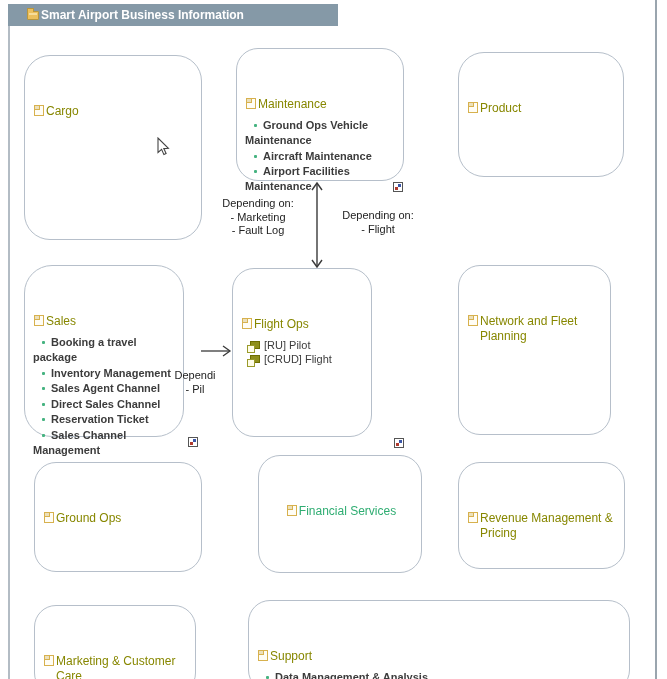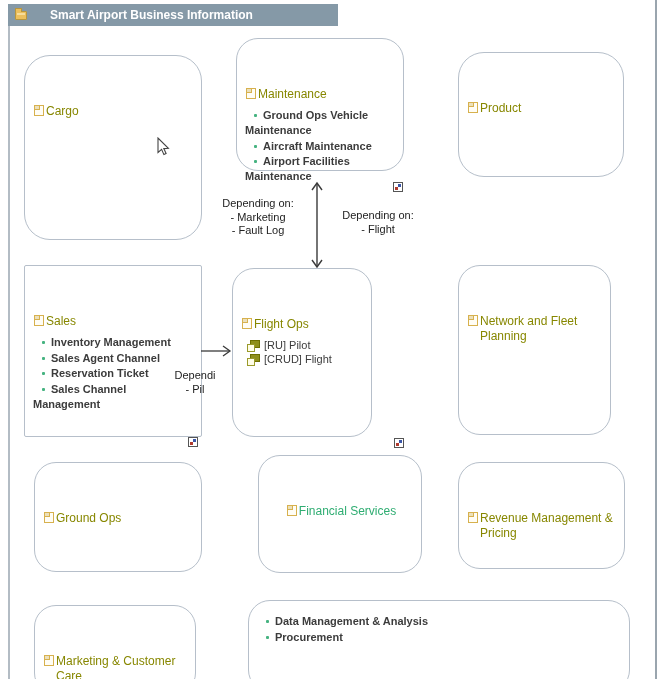--- a/index.html
+++ b/index.html
@@ -10,21 +10,21 @@
   }
 
   
   .frame-left  { position:absolute; left:8px; top:26px; bottom:0; width:2px; background:var(--frame-border,#b3bcc4); }
   .frame-right { position:absolute; left:655px; top:0; bottom:0; width:2px; background:var(--frame-border-dark,#9aa5ae); }
 
   
   .diagram-tab {
     position:absolute; left:8px; top:4px; width:330px; height:22px;
     background:var(--header-bg,#8599a7); color:#ffffff;
-    display:flex; align-items:center; gap:23px; padding-left:7px;
+    display:flex; align-items:center; gap:2px; padding-left:19px;
     font-size:12px; font-weight:bold;
   }
   .folder-icon { width:12px; height:9px; background:#ecc05e; border:1px solid #b8963d; border-radius:1px; position:relative; margin-top:1px; flex:none; }
   .folder-icon::before { content:''; position:absolute; left:-1px; top:-4px; width:5px; height:3px; background:#ecc05e; border:1px solid #b8963d; border-bottom:none; border-radius:1px 1px 0 0; }
   .folder-icon::after  { content:''; position:absolute; left:1px; top:1px; right:1px; height:2px; background:#f6dd9c; }
 
   
   .box {
     position:absolute; background:#fff;
     border:1.5px solid var(--box-border,#b6bfca);
@@ -36,41 +36,41 @@
   }
   .box-title.green { color:var(--accent-green,#2fad72);justify-content:center; }
   .type-icon { width:10px; height:11px; border:1px solid #d7b14e; background:#fffdf5; position:relative; flex:none; margin-top:1px; }
   .type-icon::before { content:''; position:absolute; left:0; top:0; width:4px; height:3px; background:#ece0bb; border-right:1px solid #d7b14e; border-bottom:1px solid #d7b14e; }
 
   .bullets { margin-top:6px; padding-left:2px; font-size:11px; line-height:15px; color:#3c3c3c;font-weight:bold; }
   .bullet-line { margin-bottom:0.5px; }
   .bdot { display:inline-block; width:3px; height:3px; background:var(--bullet,#46b381); border-radius:1px; margin:0 6px 2px 9px; }
 
   .entities { margin-top:7px; padding-left:8px; font-size:11px; line-height:13px; color:#3c3c3c; }
-  .entity-row { display:flex; align-items:flex-start; gap:4px; margin-bottom:1px; }
+  .entity-row { display:flex; align-items:flex-end; gap:4px; margin-bottom:1px; }
   .entity-icon { width:13px; height:12px; position:relative; flex:none; }
   .entity-icon::before { content:''; position:absolute; right:0; top:1px; width:8px; height:6px; background:#8f8f1a; border:1px solid #6e6e00; }
   .entity-icon::after  { content:''; position:absolute; left:0; top:5px; width:6px; height:6px; border:1px solid #9a9a2a; background:#fffde8; }
 
   
   .composite-icon { position:absolute; width:10px; height:10px; border:1px solid #555; background:#fff; }
   .composite-icon::before { content:''; position:absolute; left:1px; top:4px; width:3px; height:3px; background:#b03a2e; }
   .composite-icon::after  { content:''; position:absolute; right:1px; top:1px; width:3px; height:3px; background:#3a56a8; }
 
   
   .connector { position:absolute; }
   .dep-label { position:absolute; font-size:11px; line-height:13.5px; color:#222222; text-align:center; }
   #label-sales-flight { left:174px; top:328px; width:42px; height:26px; overflow:hidden; z-index:4; white-space:nowrap;margin-top:41px; }
   #label-maint-left  { left:213px; top:197px; width:90px; }
   #label-maint-right { left:338px; top:209px; width:80px; }
 
   #box-cargo      { left:24px;  top:55px;  width:178px; height:185px; border-radius:26px; }
-  #box-maintenance{ left:236px; top:38px;  width:168px; height:133px; }
+  #box-maintenance{ left:236px; top:48px;  width:168px; height:133px; }
   #box-product    { left:458px; top:52px;  width:166px; height:125px;border-radius:26px; }
-  #box-sales      { left:24px;  top:265px; width:178px; height:172px; border-radius:2px; z-index:2; }
+  #box-sales      { left:24px;  top:265px; width:160px; height:172px; border-radius:28px; z-index:2; }
   #box-flight-ops { left:232px; top:268px; width:140px; height:169px; z-index:5; }
   #box-network    { left:458px; top:265px; width:153px; height:170px; }
   #box-ground-ops { left:34px;  top:462px; width:168px; height:110px; }
   #box-financial  { left:258px; top:455px; width:164px; height:118px; }
   #box-revenue    { left:458px; top:462px; width:167px; height:107px; }
   #box-marketing  { left:34px;  top:605px; width:162px; height:90px; }
   #box-support    { left:248px; top:600px; width:382px; height:92px; }
 
   #comp-maintenance { left:393px; top:182px; }
   #comp-sales       { left:188px; top:437px; z-index:3; }
@@ -119,22 +119,24 @@
   </div>
 </div>
 
 <div class="box" id="box-sales">
   <div class="box-title">
     <span class="type-icon"></span>
     <span>Sales</span>
   </div>
   <div class="bullets">
 
+  <div class="bullet-line"><span class="bdot"></span><span>Booking a travel package</span></div>
       <div class="bullet-line"><span class="bdot"></span><span>Inventory Management</span></div>
       <div class="bullet-line"><span class="bdot"></span><span>Sales Agent Channel</span></div>
+      <div class="bullet-line"><span class="bdot"></span><span>Direct Sales Channel</span></div>
       <div class="bullet-line"><span class="bdot"></span><span>Reservation Ticket</span></div>
       <div class="bullet-line"><span class="bdot"></span><span>Sales Channel Management</span></div>
     </div>
 </div>
 
 <div class="box" id="box-flight-ops">
   <div class="box-title">
     <span class="type-icon"></span>
     <span>Flight Ops</span>
   </div>
@@ -180,20 +182,24 @@
 </div>
 
 <div class="box" id="box-marketing">
   <div class="box-title">
     <span class="type-icon"></span>
     <span>Marketing &amp; Customer Care</span>
   </div>
 </div>
 
 <div class="box" id="box-support">
+  <div class="box-title">
+    <span class="type-icon"></span>
+    <span>Support</span>
+  </div>
   <div class="bullets">
 
   <div class="bullet-line"><span class="bdot"></span><span>Data Management &amp; Analysis</span></div>
       <div class="bullet-line"><span class="bdot"></span><span>Procurement</span></div>
     </div>
 </div>
 
 <span class="composite-icon" id="comp-maintenance"></span>
 <span class="composite-icon" id="comp-sales"></span>
 <span class="composite-icon" id="comp-flight-ops"></span>

